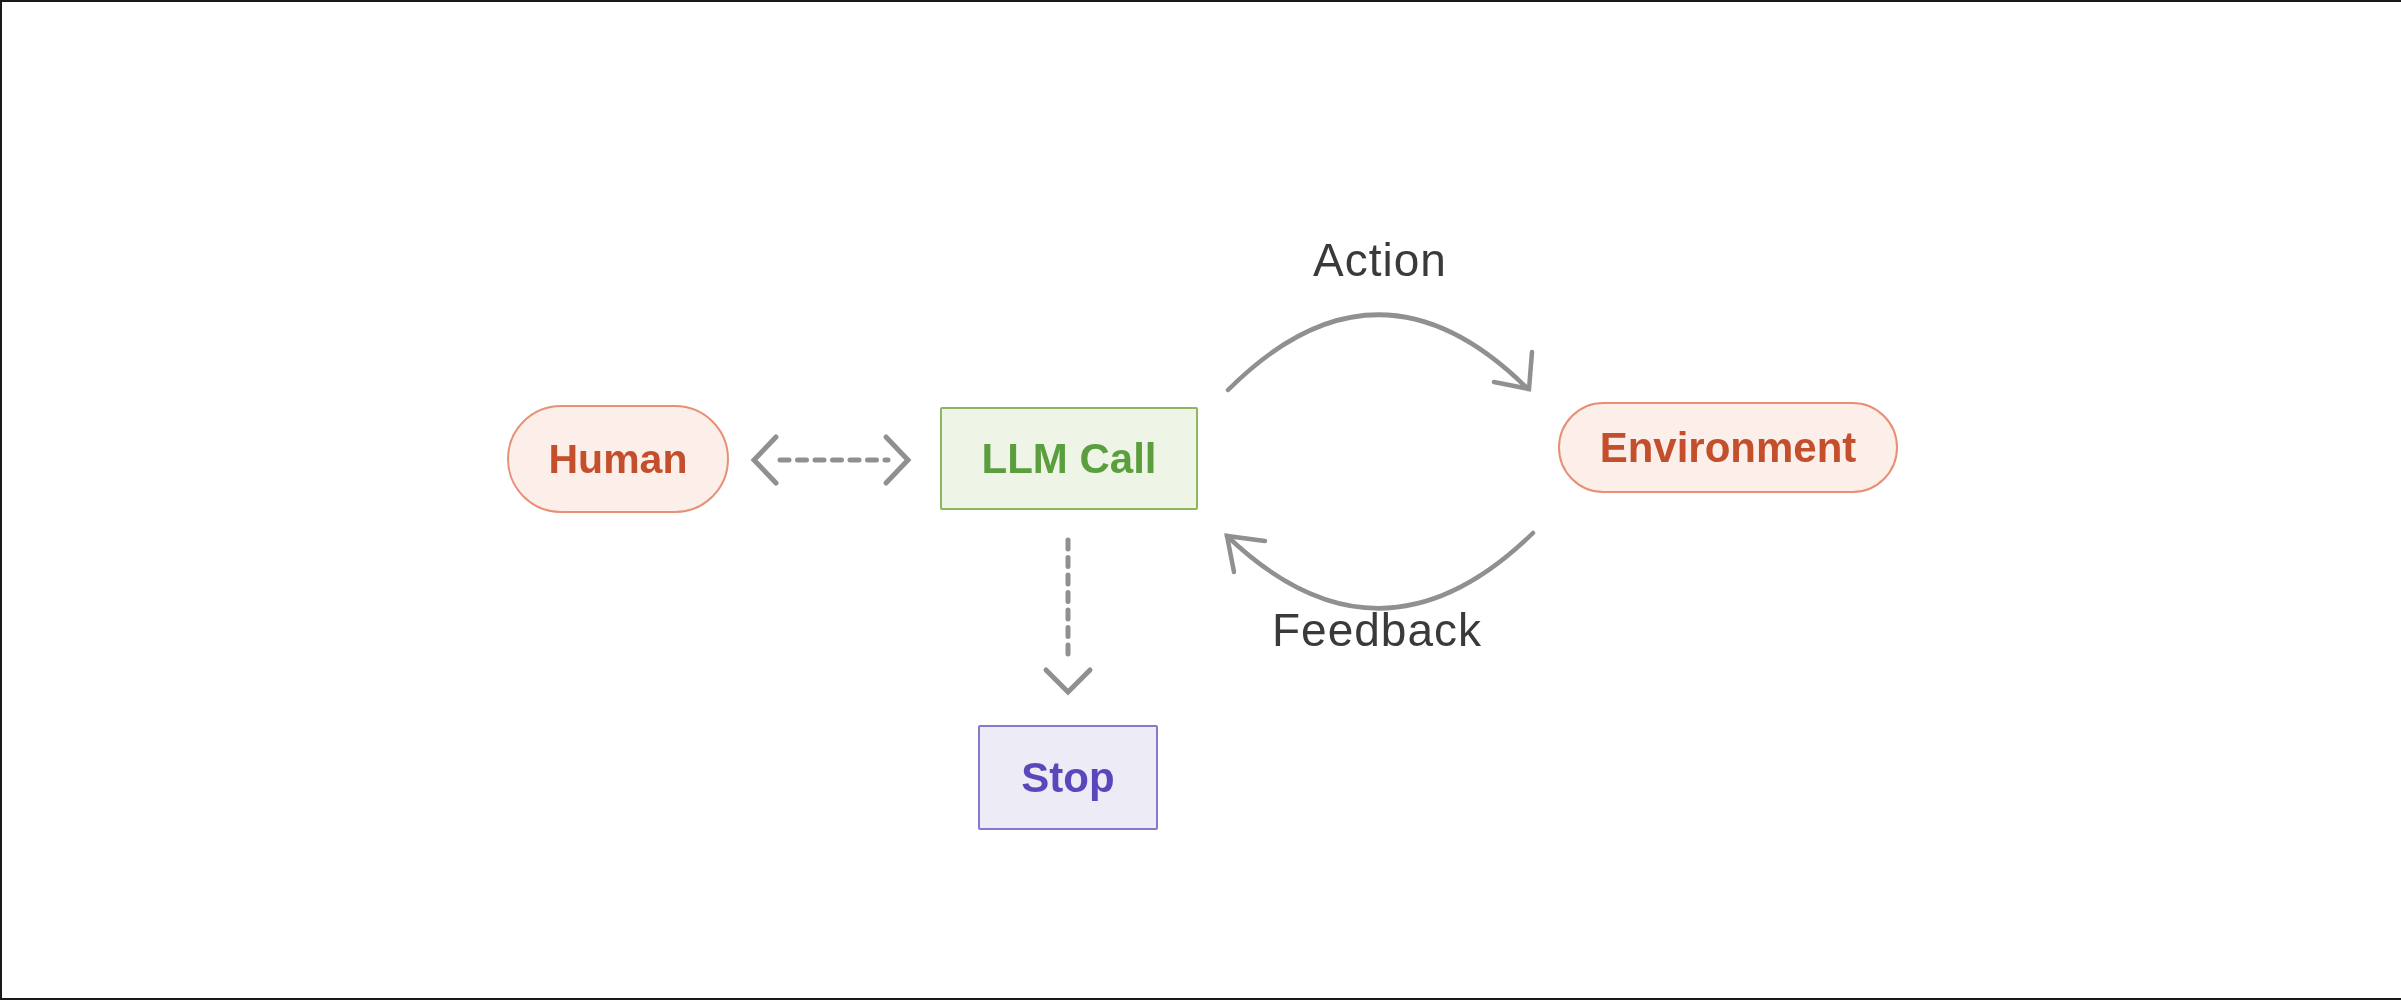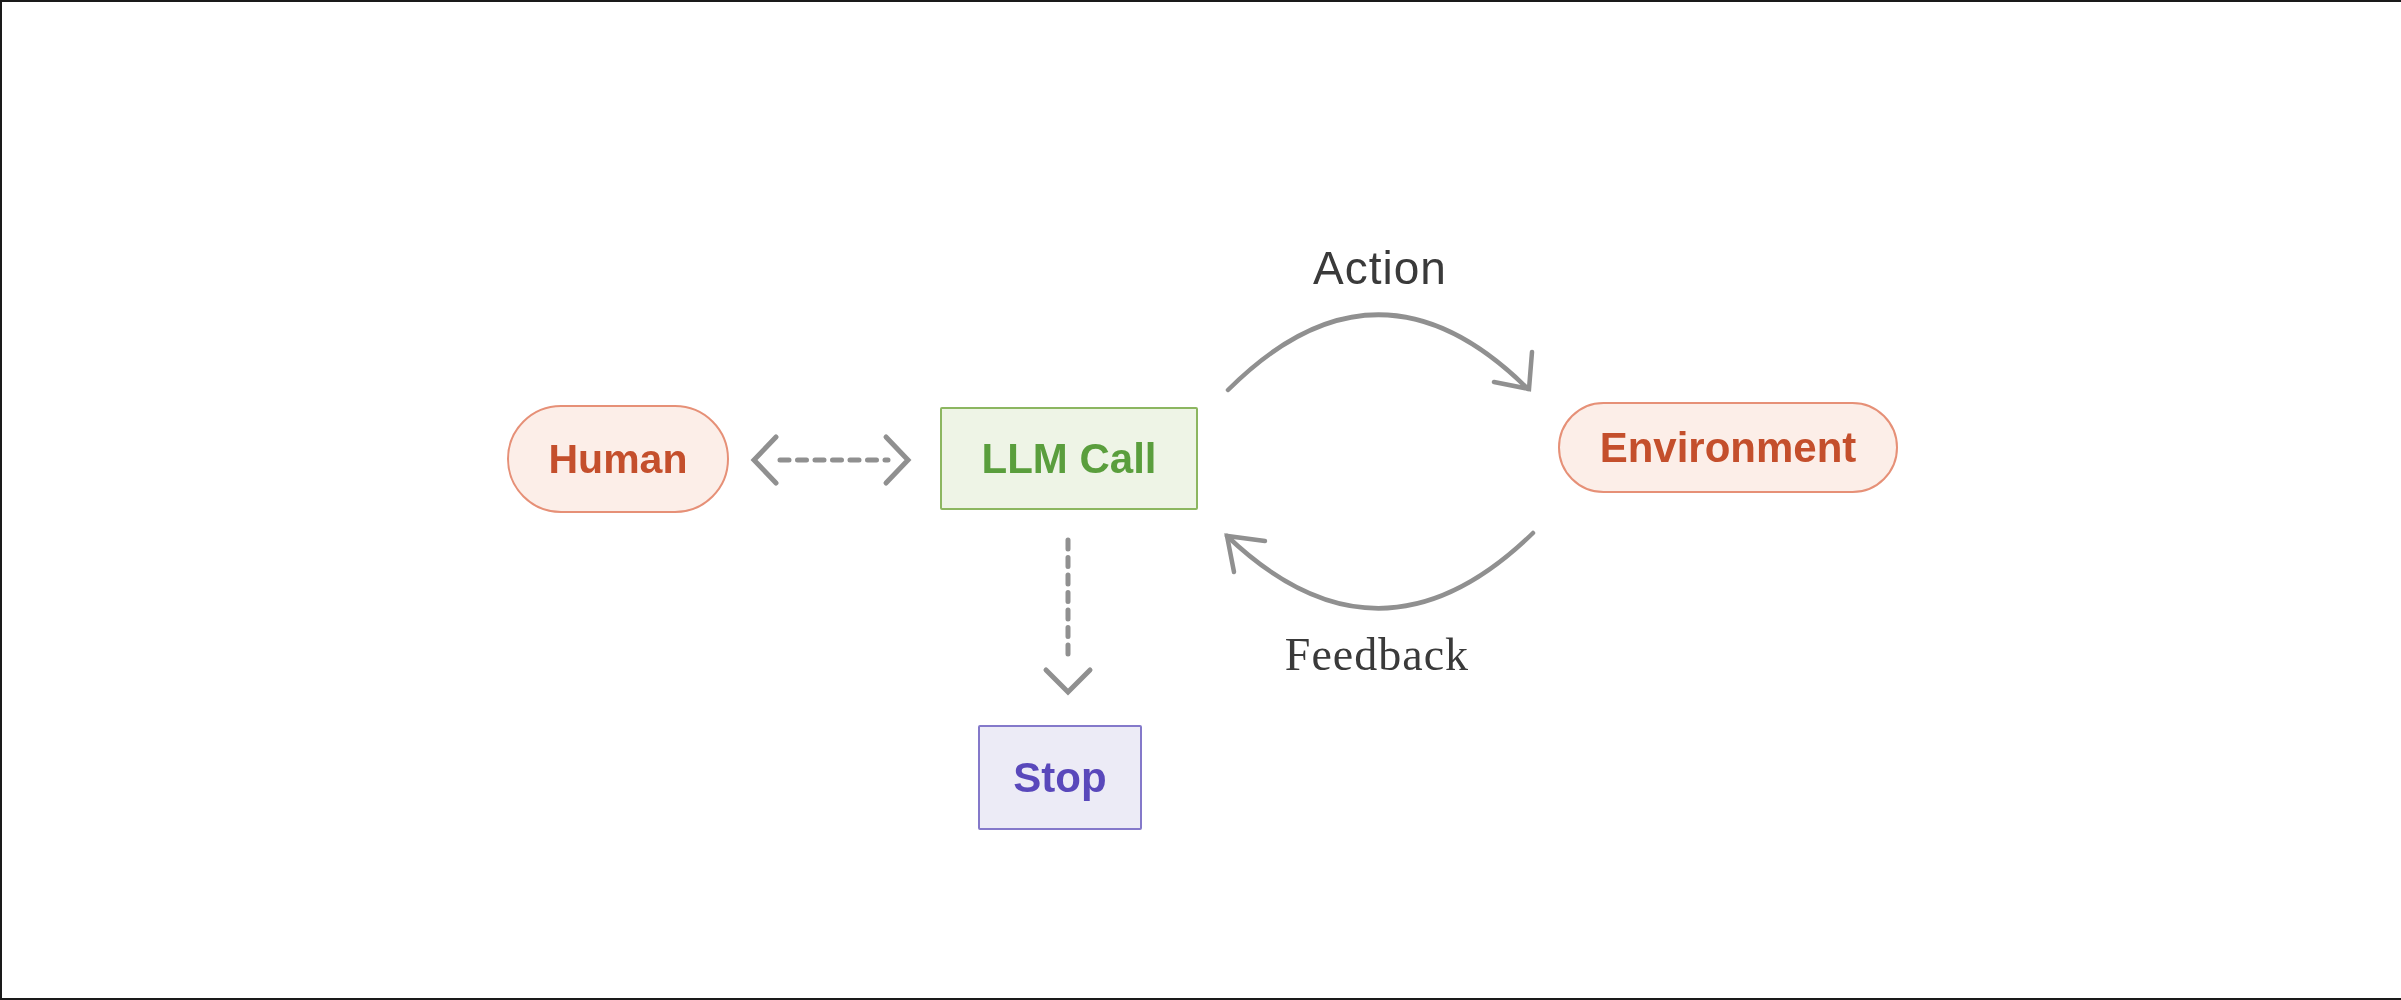--- a/index.html
+++ b/index.html
@@ -31,33 +31,33 @@
   .node-human{left:507px;top:405px;width:222px;height:108px;}
   .node-environment{left:1558px;top:402px;width:340px;height:91px;font-size:42px;}
   .rect-green{
     left:940px;top:407px;width:258px;height:103px;
     background:var(--green-fill);
     border:2px solid var(--green-border);
     color:var(--green-text);
     border-radius:2px;font-size:42px;text-align:center;
   }
   .rect-purple{
-    left:978px;top:725px;width:164px;height:105px;
+    left:978px;top:725px;width:180px;height:105px;
     background:var(--purple-fill);
     border:2px solid var(--purple-border);
     color:var(--purple-text);
     border-radius:2px;font-size:42px;
   }
   .edge-label{
     position:absolute;transform:translate(-50%,-50%);
     color:var(--edge-label);font-size:46px;font-weight:400;
     white-space:nowrap;letter-spacing:1px;
   }
-  .label-action{left:1380px;top:268px;}
-  .label-feedback{left:1377px;top:654px;font-family:Liberation Serif, serif;}
+  .label-action{left:1380px;top:260px;}
+  .label-feedback{left:1377px;top:630px;}
   svg.arrows{position:absolute;left:0;top:0;}
   svg.arrows *{stroke:var(--arrow);fill:none;}
 </style>
 </head>
 <body>
 
 <div class="stage">
 
   <div class="frame-top"></div>
   <div class="frame-bottom"></div>

